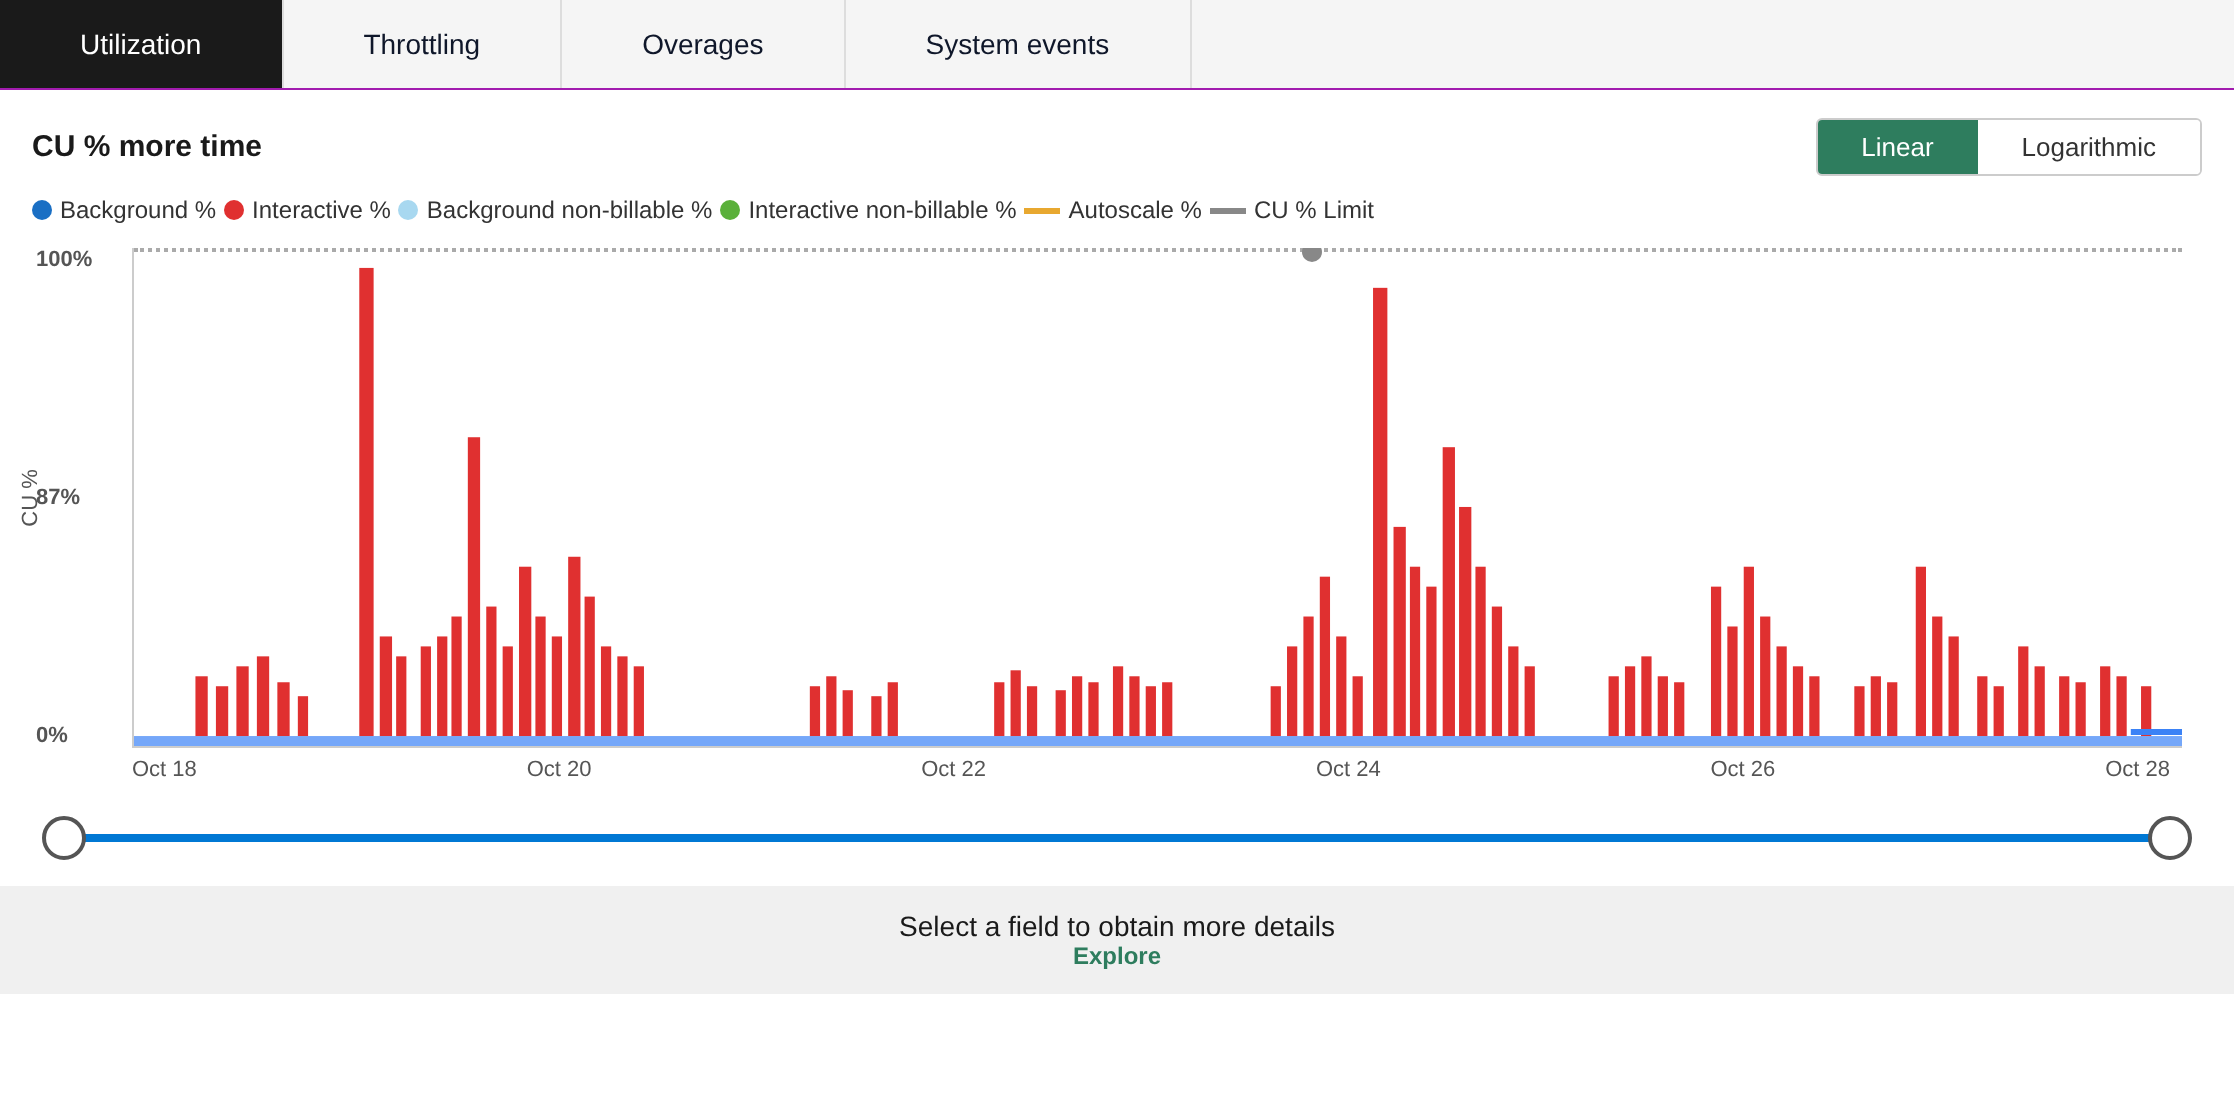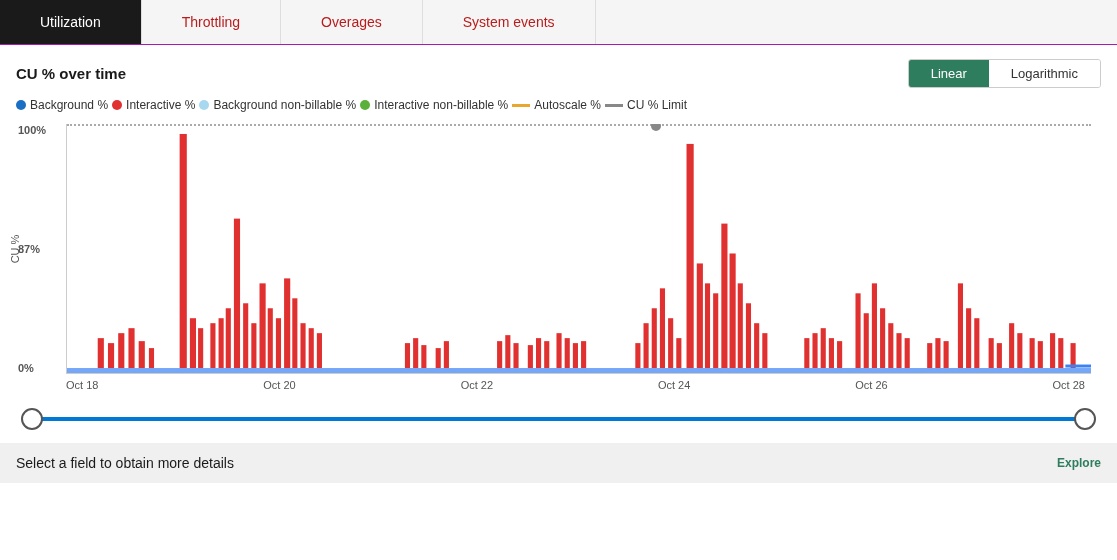--- a/index.html
+++ b/index.html
@@ -7,21 +7,21 @@
 
     .tabs {
       display: flex;
       border-bottom: 1px solid #a21caf;
       background: #f5f5f5;
     }
     .tab {
       padding: 14px 40px;
       cursor: pointer;
       font-size: 14px;
-      color: #b91c1c;
+      color: #0f172a;
       border-right: 1px solid #ddd;
       background: #f5f5f5;
     }
     .tab.active {
       background: #1a1a1a;
       color: #fff;
       font-weight: 500;
     }
 
     .chart-section {
@@ -108,21 +108,21 @@
 <div class="tabs">
   <div class="tab active">Utilization</div>
   <div class="tab">Throttling</div>
   <div class="tab">Overages</div>
   <div class="tab">System events</div>
 </div>
 
 <div class="chart-section">
 
   <div class="chart-header">
-    <span class="chart-title">CU % over time</span>
+    <span class="chart-title">CU % more time</span>
     <div class="scale-toggle">
       <button class="scale-btn active">Linear</button>
       <button class="scale-btn">Logarithmic</button>
     </div>
   </div>
 
   <div class="legend">
     <div class="legend-item">
       <div class="legend-dot" style="background:#1a6fc4;"></div>
       <span>Background %</span>
@@ -273,16 +273,16 @@
   </div>
 
   <div style="margin: 10px 16px 0 16px; position:relative; height:36px; display:flex; align-items:center;">
     <div style="width:100%; height:4px; background:#0078d4; border-radius:2px; position:relative;">
       <div style="width:22px; height:22px; border-radius:50%; background:#fff; border:2px solid #555; position:absolute; top:50%; left:0; transform:translate(-50%,-50%); cursor:pointer;"></div>
       <div style="width:22px; height:22px; border-radius:50%; background:#fff; border:2px solid #555; position:absolute; top:50%; right:0; transform:translate(50%,-50%); cursor:pointer;"></div>
     </div>
   </div>
 </div>
 
-<div style="display:flex; align-items:center; justify-content:space-between; padding:12px 16px; background:#f0f0f0; margin-top:6px;">
+<div style="display:flex; align-items:center; justify-content:space-between; padding:12px 16px; background:#f0f0f0; margin-top:6px;flex-direction:column;">
   <span style="font-size:14px; color:#1a1a1a;">Select a field to obtain more details</span>
   <button style="font-size:12px; font-weight:600; color:#2e7d5e; background:none; border:none; cursor:pointer;">Explore</button>
 </div>
 
 </body></html>

